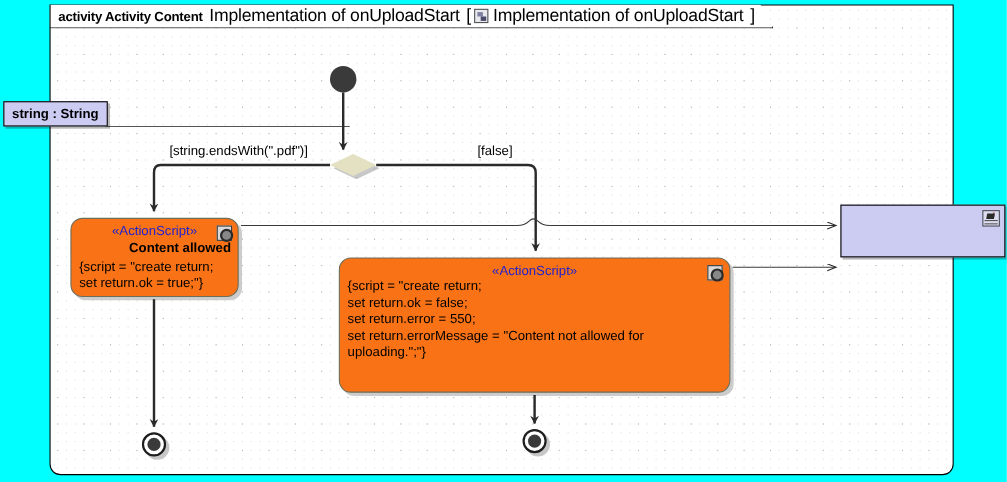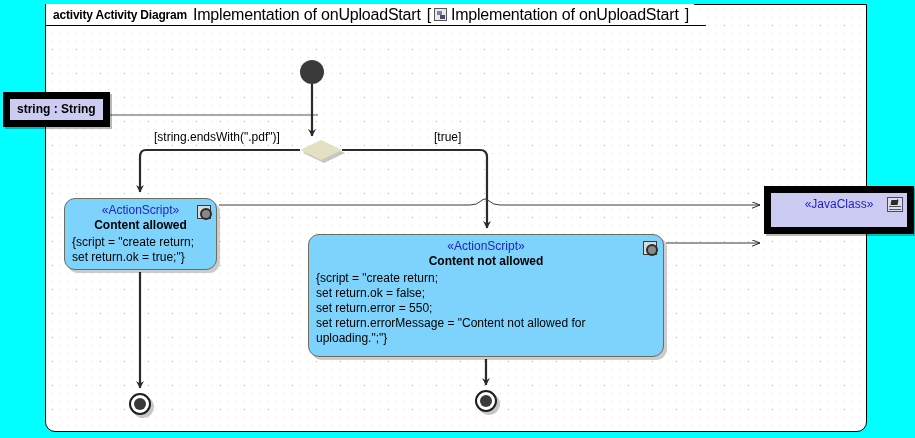--- a/index.html
+++ b/index.html
@@ -108,21 +108,21 @@
     overflow: visible;
     z-index: 3;
     pointer-events: none;
   }
 
   
   .node { position: absolute; z-index: 4; }
 
   .classbox {
     background: #ccccf2;
-    border: 7px solid #000000;
+    border: 1px solid #000000;
     box-shadow: 2px 2px 0 rgba(0,0,0,0.28);
     padding: 3px 7px;
     font-size: 12px;
     font-weight: bold;
     color: #000;
     white-space: nowrap;
     line-height: 15px;
   }
 
   .string-box {
@@ -179,32 +179,32 @@
   }
   .java-icon .bar2 {
     position: absolute;
     left: 1px; bottom: 1px;
     width: 12px; height: 1px;
     background: #555;
   }
 
   
   .action {
-    background: #7dd3fc;
+    background: #f97316;
     border: 1px solid #6d6d5a;
     border-radius: 11px;
     box-shadow: 3px 3px 0 rgba(0,0,0,0.20);
     padding: 4px 6px 5px 6px;
     color: #000;
   }
   .action .stereo { margin-bottom: 0px; }
   .action-name {
     font-weight: bold;
     font-size: 12px;
-    text-align: center;
+    text-align: right;
     line-height: 16px;
     margin-bottom: 2px;
   }
   .action-body {
     font-size: 12px;
     line-height: 15px;
     text-align: left;
     white-space: pre-line;
     padding-left: 1px;
   }
@@ -309,21 +309,21 @@
 <body>
 
 <div id="stage">
 
   <div class="frame">
     <div class="frame-grid"></div>
     <div class="frame-grid2"></div>
   </div>
 
   <div class="frame-tab">
-    <span class="frame-tab-kind">activity Activity Diagram</span>
+    <span class="frame-tab-kind">activity Activity Content</span>
     <span class="frame-tab-name">Implementation of onUploadStart</span>
     <span class="frame-tab-name">[</span>
     <span class="tab-diag-icon"></span>
     <span class="frame-tab-name" style="margin-left:1px">Implementation of onUploadStart</span>
     <span class="frame-tab-name">]</span>
   </div>
 
   <svg class="edges" viewBox="0 0 915 438" xmlns="http://www.w3.org/2000/svg">
     <defs>
       <marker id="arrowThick" markerWidth="10" markerHeight="10" refX="7.5" refY="4" orient="auto" markerUnits="userSpaceOnUse">
@@ -345,21 +345,21 @@
     <path d="M140,272 L140,388" fill="none" stroke="#2a2a2a" stroke-width="2.2" marker-end="url(#arrowThick)"></path>
 
     <path d="M486,359 L486,385" fill="none" stroke="#2a2a2a" stroke-width="2.2" marker-end="url(#arrowThick)"></path>
 
     <path d="M219,205 L470,205 Q477,205 481,201 Q485,197 489,201 Q493,205 500,205 L760,205" fill="none" stroke="#3a3a3a" stroke-width="1" marker-end="url(#arrowOpen)"></path>
 
     <path d="M666,243 L760,243" fill="none" stroke="#3a3a3a" stroke-width="1" marker-end="url(#arrowOpen)"></path>
   </svg>
 
   <div class="guard guard-pdf">[string.endsWith(".pdf")]</div>
-  <div class="guard guard-else">[true]</div>
+  <div class="guard guard-else">[false]</div>
 
   <div class="node classbox string-box">
     <span>string : String</span>
   </div>
 
   <div class="node initial-node"></div>
 
   <div class="node decision">
     <div class="shadow"></div>
     <div class="body"></div>
@@ -369,36 +369,34 @@
     <div class="script-icon"></div>
     <div class="stereo">«ActionScript»</div>
     <div class="action-name">Content allowed</div>
     <div class="action-body">{script = "create return;
 set return.ok = true;"}</div>
   </div>
 
   <div class="node action action-notallowed">
     <div class="script-icon"></div>
     <div class="stereo">«ActionScript»</div>
-    <div class="action-name">Content not allowed</div>
     <div class="action-body">{script = "create return;
 set return.ok = false;
 set return.error = 550;
 set return.errorMessage = "Content not allowed for
 uploading.";"}</div>
   </div>
 
   <div class="node classbox java-box">
     <div class="java-icon">
       <div class="steam"></div>
       <div class="cup"></div>
       <div class="bar1"></div>
       <div class="bar2"></div>
     </div>
-    <div class="stereo">«JavaClass»</div>
   </div>
 
   <div class="node final-node final-left">
     <div class="fshadow"></div>
     <div class="fring"></div>
     <div class="fdot"></div>
   </div>
 
   <div class="node final-node final-right">
     <div class="fshadow"></div>

